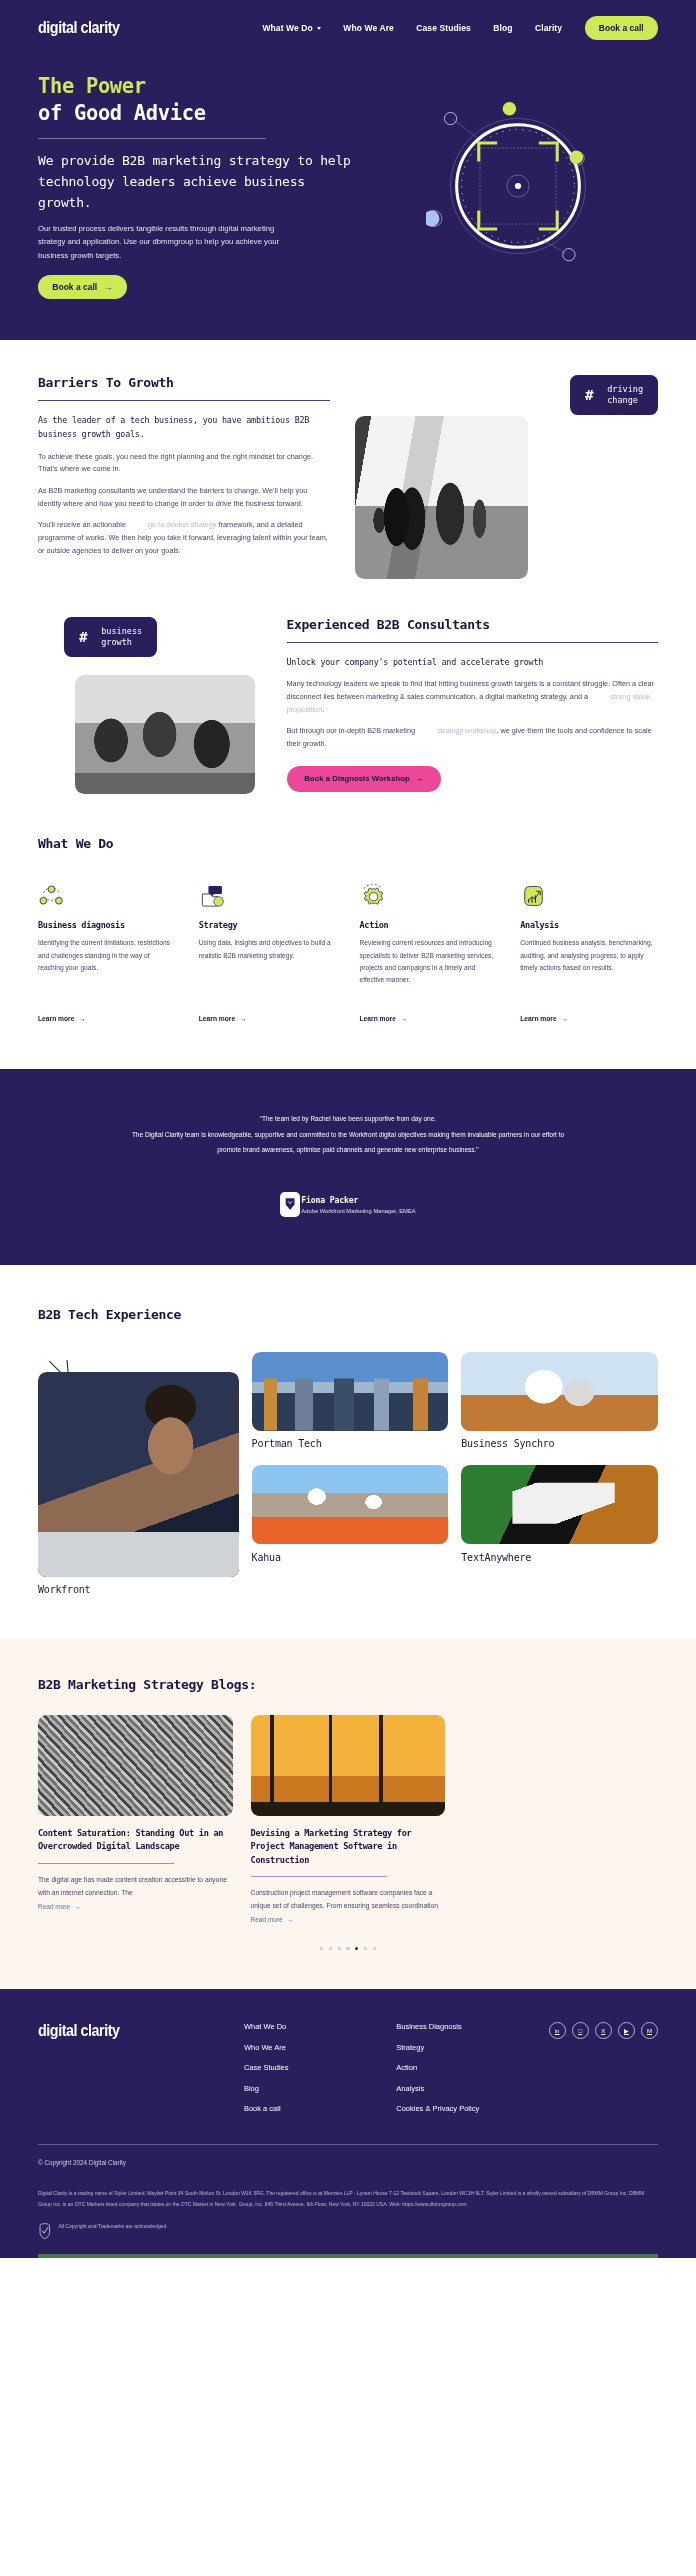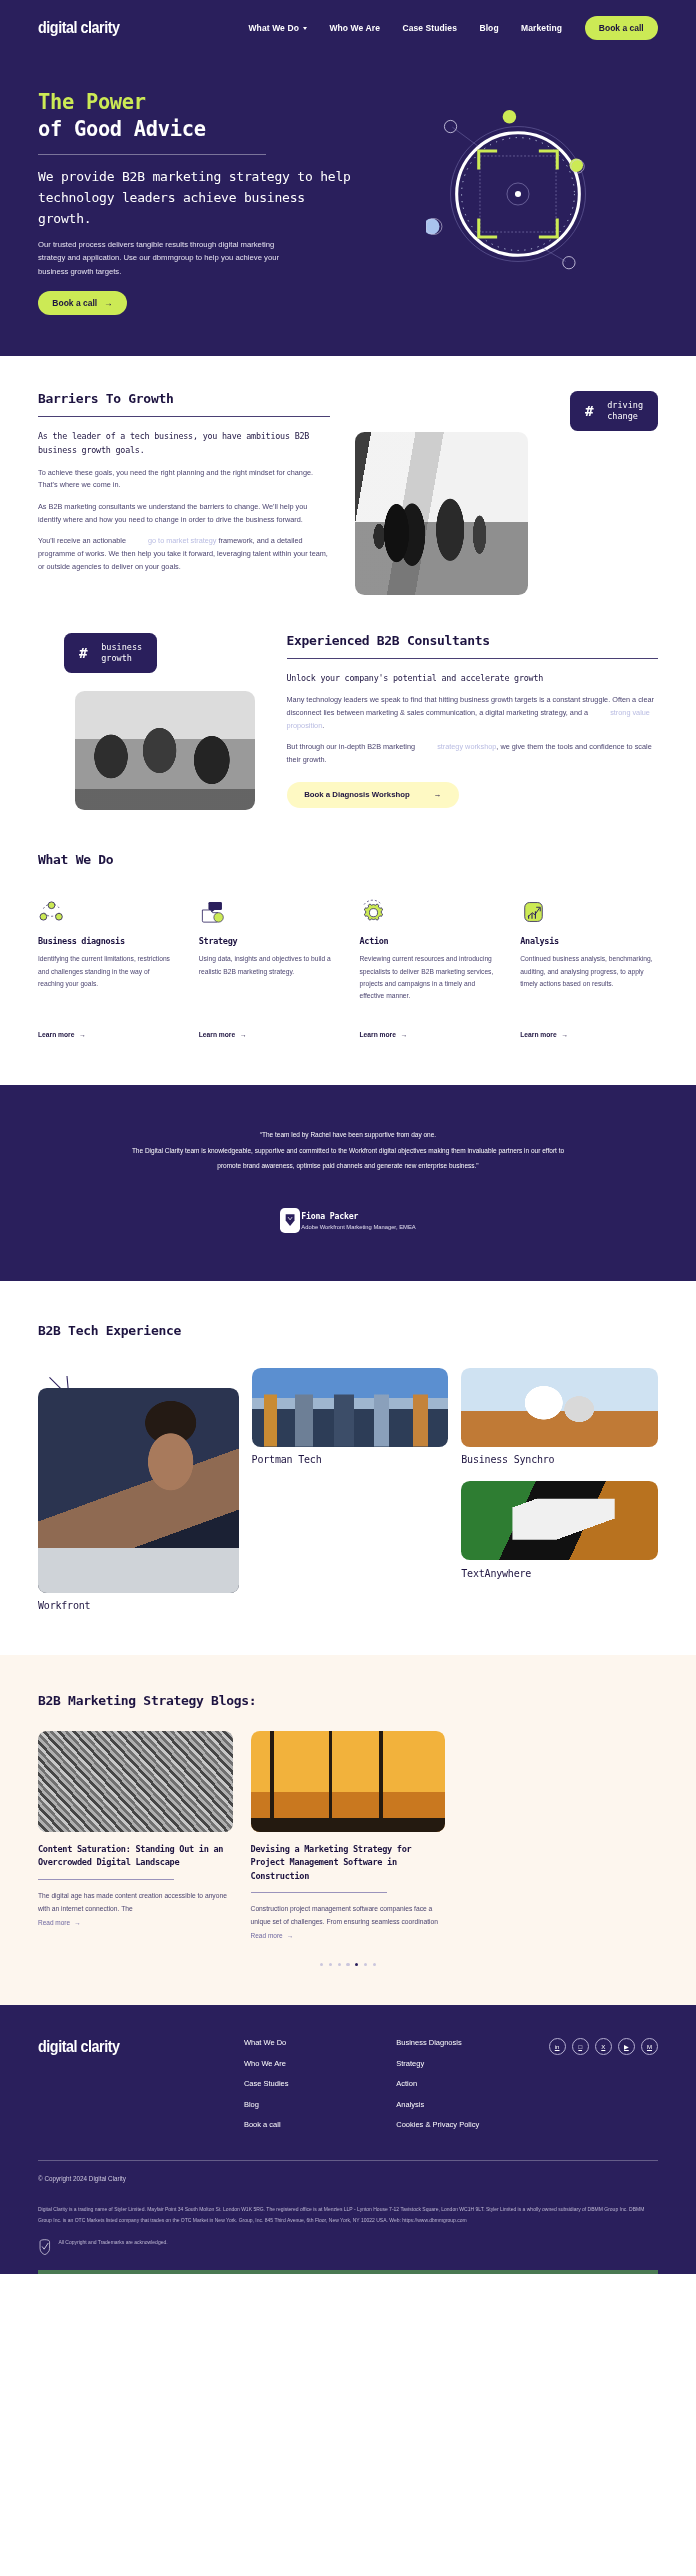--- a/index.html
+++ b/index.html
@@ -34,21 +34,21 @@
   }
   .btn-lime {
     background:#ccea55; color:#1d1340; border:none; border-radius:679px;
     font-size:8.5px; font-weight:700; padding:6.8px 14.3px; cursor:pointer;
     font-family:"Liberation Sans",sans-serif; white-space:nowrap;
   }
   .hero-inner { display:flex; padding:33px 38px 0 38px; gap:13.6px; }
   .hero-left { width:326px; flex:none; }
   h1.hero-title {
     font-family:"DejaVu Sans Mono","Liberation Mono",monospace;
-    font-size:20.4px; line-height:1.32; font-weight:700; letter-spacing:-0.3px;margin-top:16px;
+    font-size:20.4px; line-height:1.32; font-weight:700; letter-spacing:-0.3px;
   }
   h1.hero-title .lime { color:#ccea55; }
   h1.hero-title .white { color:#fff; }
   .hr-light { height:0.7px; background:rgba(255,255,255,.38); margin:11.6px 0 11px 0; width:228px; }
   .hero-sub {
     font-family:"DejaVu Sans Mono","Liberation Mono",monospace;
     color:#fff; font-size:13px; line-height:1.62; font-weight:500; letter-spacing:-0.2px;
   }
   .hero-body { color:#e7e4f1; font-size:7.7px; line-height:1.75; margin-top:8.8px; max-width:265px; }
   .btn-hero { margin-top:13px; display:inline-flex; align-items:center; gap:6.8px; }
@@ -104,23 +104,23 @@
       radial-gradient(ellipse 23px 31px at 47% 50%, #3a3a3a 0 72%, transparent 74%),
       radial-gradient(ellipse 24.5px 33px at 76% 58%, #242424 0 72%, transparent 74%),
       linear-gradient(0deg, rgba(0,0,0,.35) 0 18%, transparent 18%);
   }
 
   
   .consult { display:flex; padding:38px 38px 0 38px; gap:24.5px; }
   .consult-left { width:224px; flex:none; position:relative; padding-top:23px; }
   .consult-right { flex:1; }
   .btn-lime-lg {
-    background:#fef9c3; color:#1d1340; border:none; border-radius:679px;
+    background:#ec4899; color:#1d1340; border:none; border-radius:679px;
     font-size:7.8px; font-weight:700; padding:8.8px 17.7px; cursor:pointer;
-    display:inline-flex; align-items:center; gap:24px; margin-top:15px;
+    display:inline-flex; align-items:center; gap:6px; margin-top:15px;
     font-family:"Liberation Sans",sans-serif;
   }
 
   
   .wwd { padding:42px 38px 0 38px; }
   .wwd-grid { display:grid; grid-template-columns:repeat(4,1fr); gap:23px; margin-top:27px; }
   .wwd-icon { height:31px; display:flex; align-items:flex-end; }
   h3.wwd-h {
     font-family:"DejaVu Sans Mono","Liberation Mono",monospace;
     font-size:8.5px; font-weight:700; color:#1d1340; margin-top:11px; letter-spacing:-0.3px;
@@ -234,21 +234,21 @@
   <nav class="nav">
     <div class="logo">digital clarity</div>
     <div class="nav-links">
       <span class="nav-item">
         <a href="#">What We Do</a>
         <i class="caret"></i>
       </span>
       <a href="#">Who We Are</a>
       <a href="#">Case Studies</a>
       <a href="#">Blog</a>
-      <a href="#">Marketing</a>
+      <a href="#">Clarity</a>
       <button class="btn-lime">Book a call</button>
     </div>
   </nav>
 
   <div class="hero-inner">
     <div class="hero-left">
       <h1 class="hero-title">
         <span class="lime">The Power</span><br>
         <span class="white">of Good Advice</span>
       </h1>
@@ -449,20 +449,26 @@
       <div class="tech-label">Workfront</div>
     </div>
 
     <div class="tcard">
       <div>
         <div class="timg" style="height:79px;">
             <div class="ph ph-city"></div>
           </div>
         <div class="tech-label">Portman Tech</div>
       </div>
+      <div style="margin-top:16.3px;">
+        <div class="timg" style="height:79px;">
+            <div class="ph ph-constr"></div>
+          </div>
+        <div class="tech-label">Kahua</div>
+      </div>
     </div>
 
     <div class="tcard">
       <div>
         <div class="timg" style="height:79px;">
             <div class="ph ph-vr"></div>
           </div>
         <div class="tech-label">Business Synchro</div>
       </div>
       <div style="margin-top:16.3px;">

